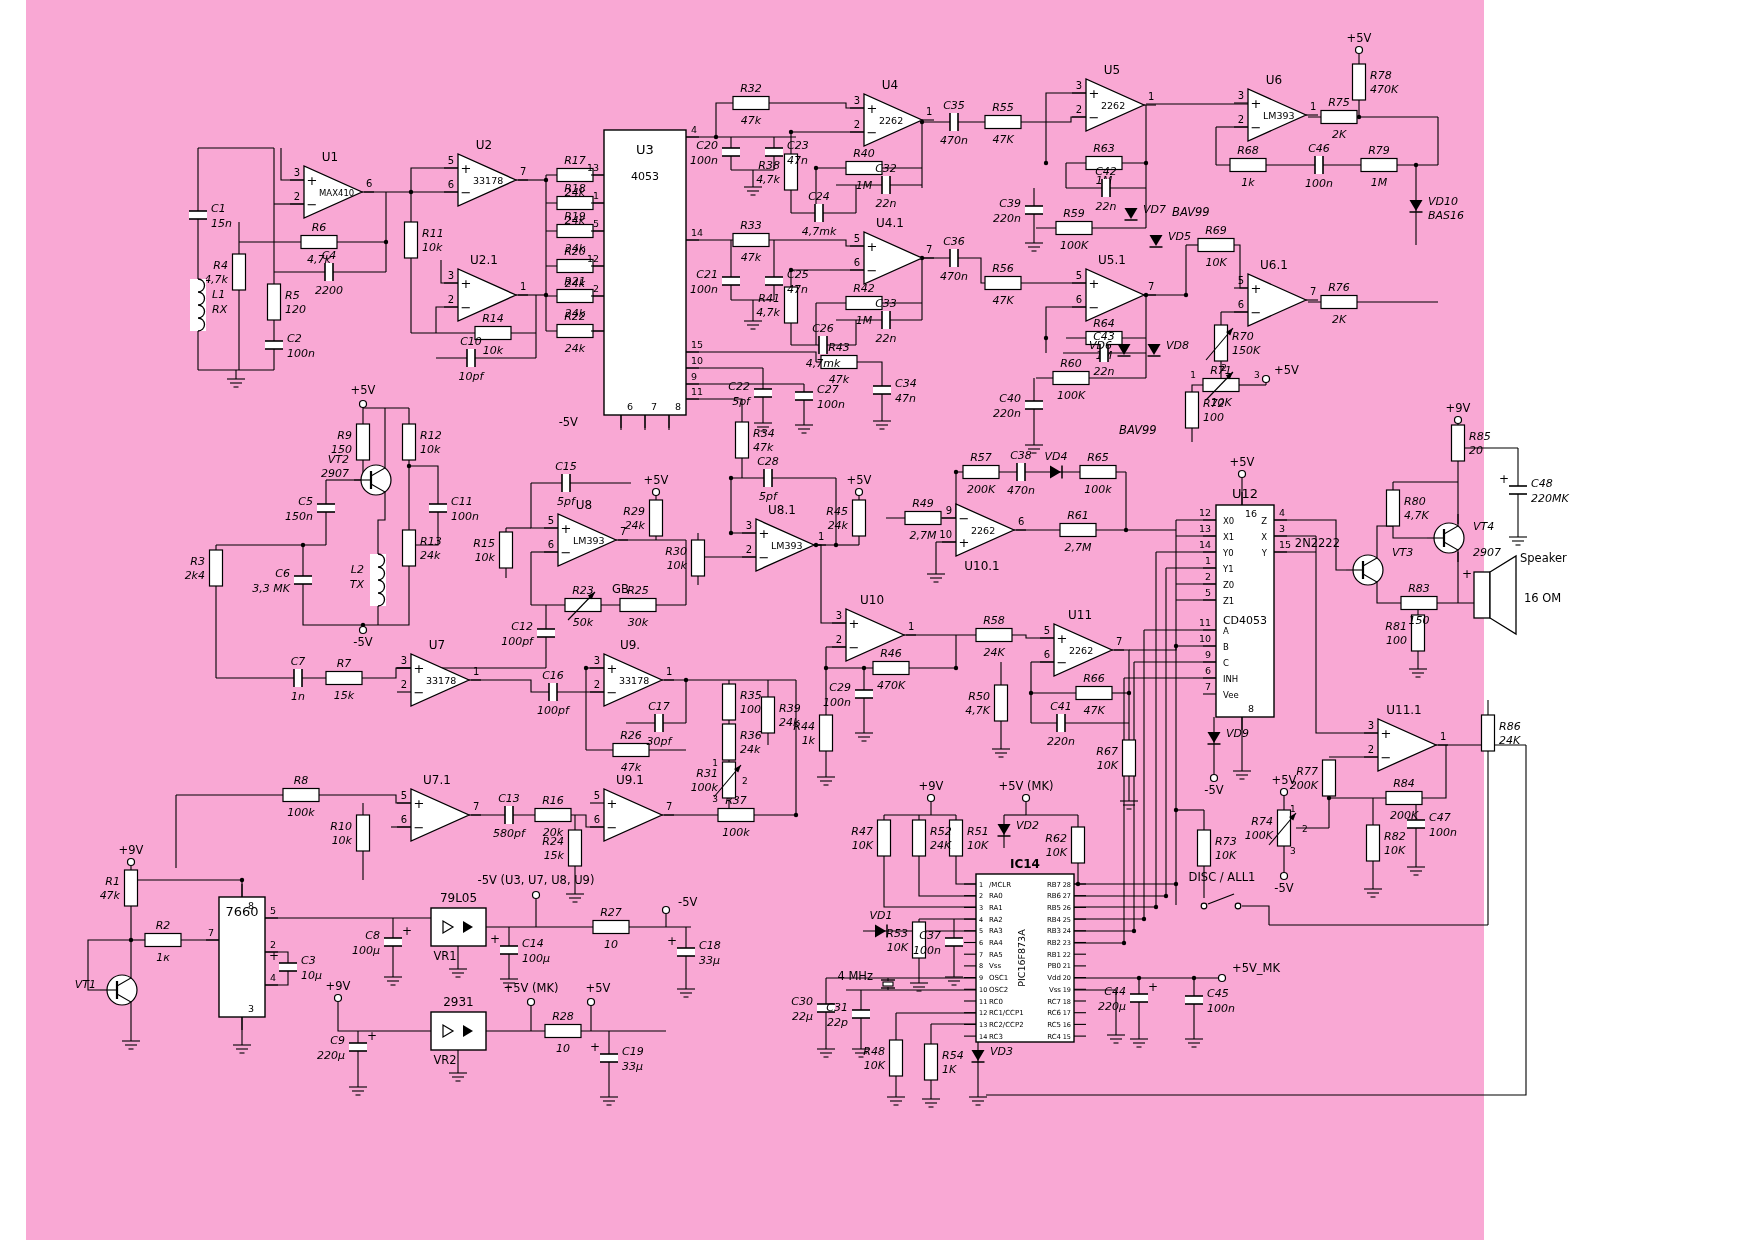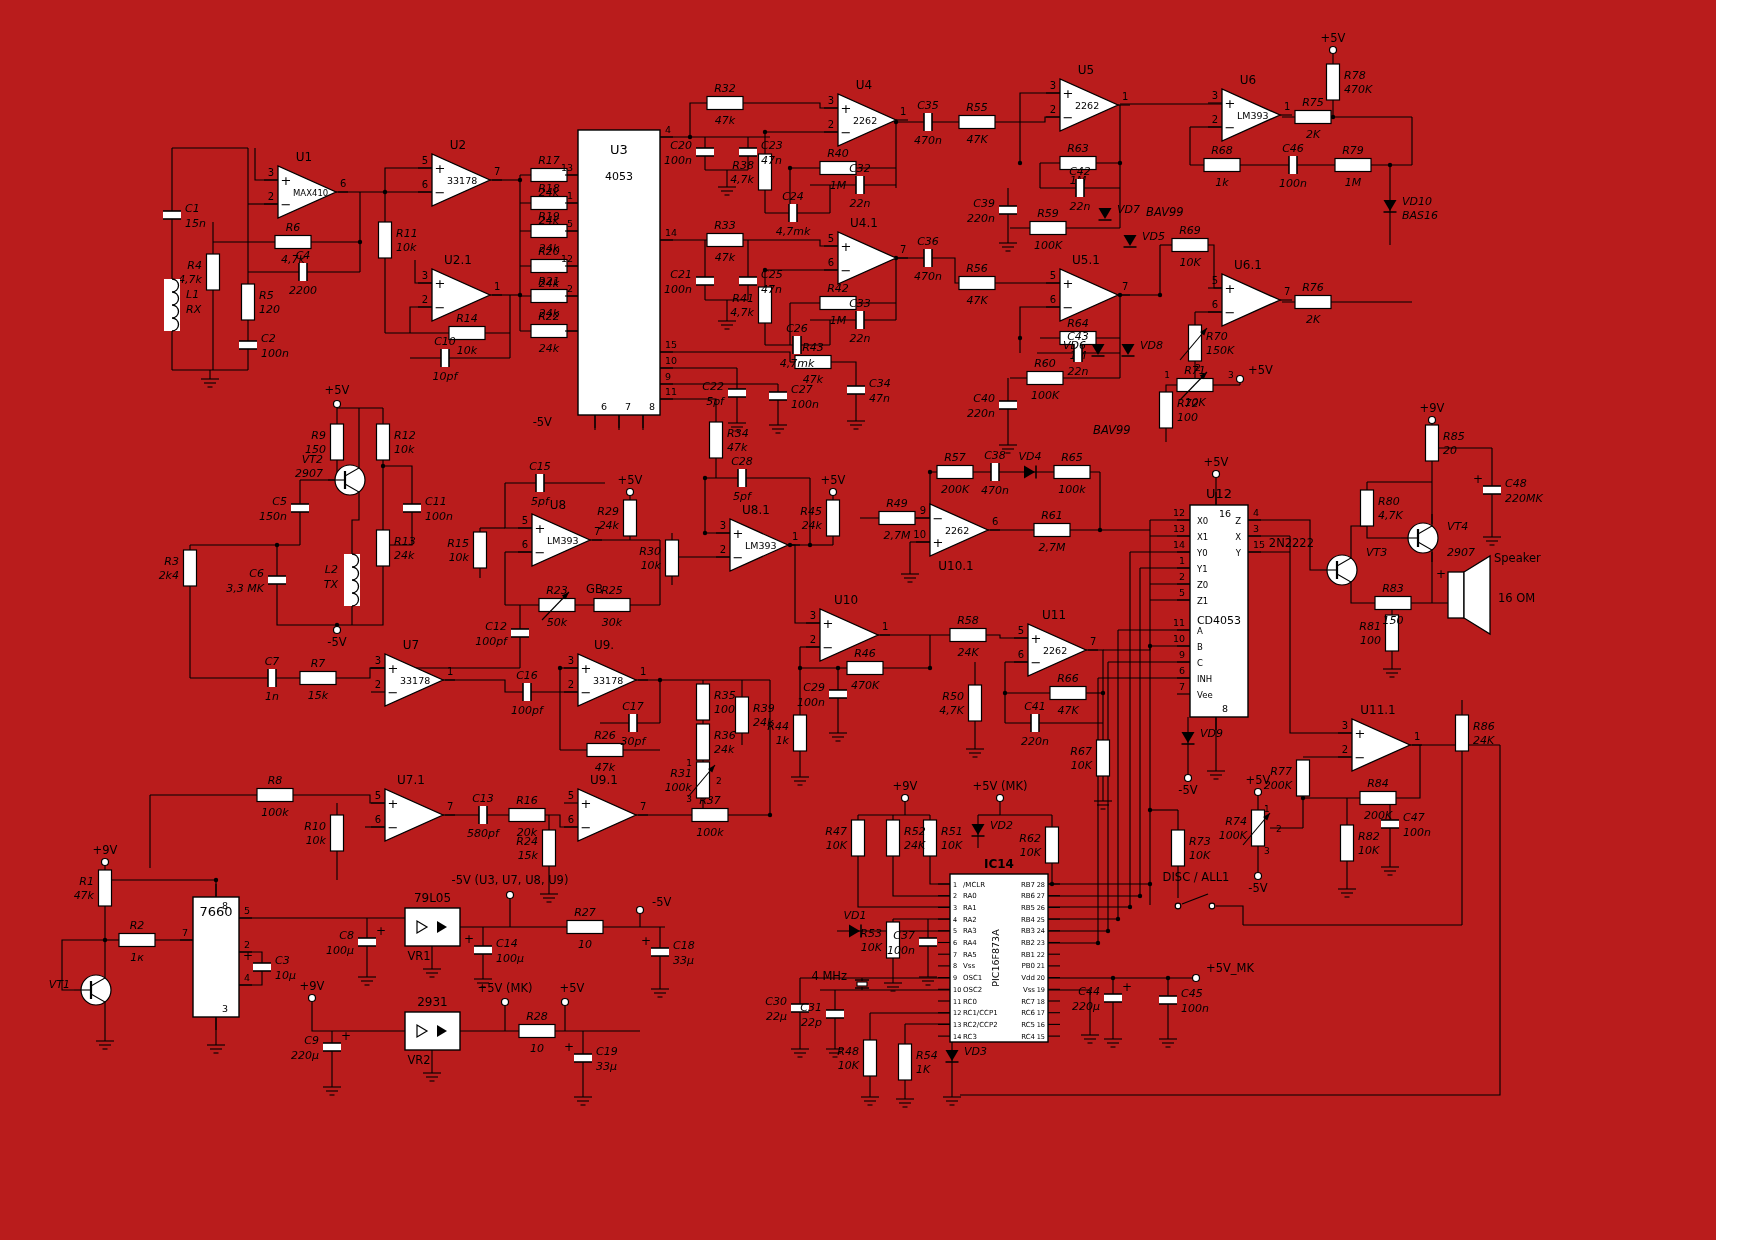--- a/index.html
+++ b/index.html
@@ -1,16 +1,16 @@
 <!DOCTYPE html>
 <html><head>
 <meta charset="utf-8">
 <style>
   html,body{margin:0;padding:0;background:#fff;}
-  #schematic-root{width:1716px;height:1240px;background:#b91c1c;}
+  #schematic-root{width:1458px;height:1240px;background:#f9a8d4;margin-left:26px;}
   svg{display:block;}
   svg text{fill:#000;font-family:"DejaVu Sans","Liberation Sans",sans-serif;}
 </style>
 </head>
 <body>
 
 <div id="schematic-root">
   <svg id="schematic" width="1754" height="1240" viewBox="0 0 1754 1240" xmlns="http://www.w3.org/2000/svg">
       <g>
         <polyline points="172,148 248,148" fill="none" stroke="#000" stroke-width="1.1"></polyline>

